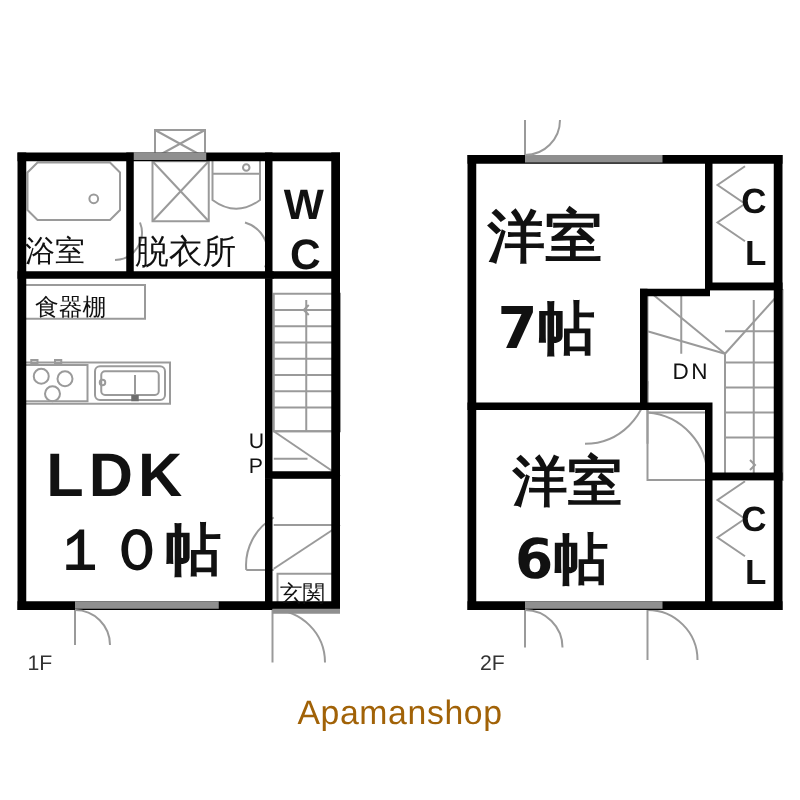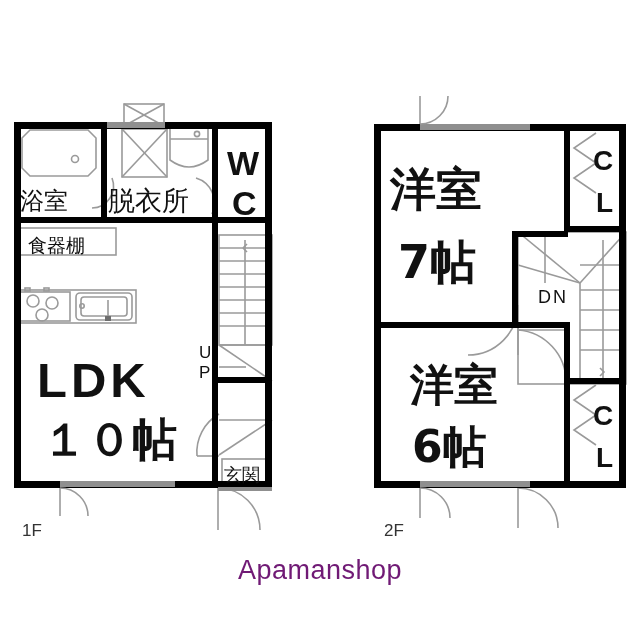--- a/index.html
+++ b/index.html
@@ -22,21 +22,21 @@
     left: 0;
     top: 0;
   }
   .wm {
     position: absolute;
     left: 0;
     top: 555px;
     width: 640px;
     text-align: center;
     font-size: 27px;
-    color: #701a75;
+    color: #a16207;
     letter-spacing: 0.5px;
     font-family: "Liberation Sans", "DejaVu Sans", sans-serif;
     user-select: none;
   }
   text {
     font-family: "Liberation Sans", "DejaVu Sans", sans-serif;
   }
   .jp {
     font-family: "DejaVu Sans", "Liberation Sans", sans-serif;
   }

